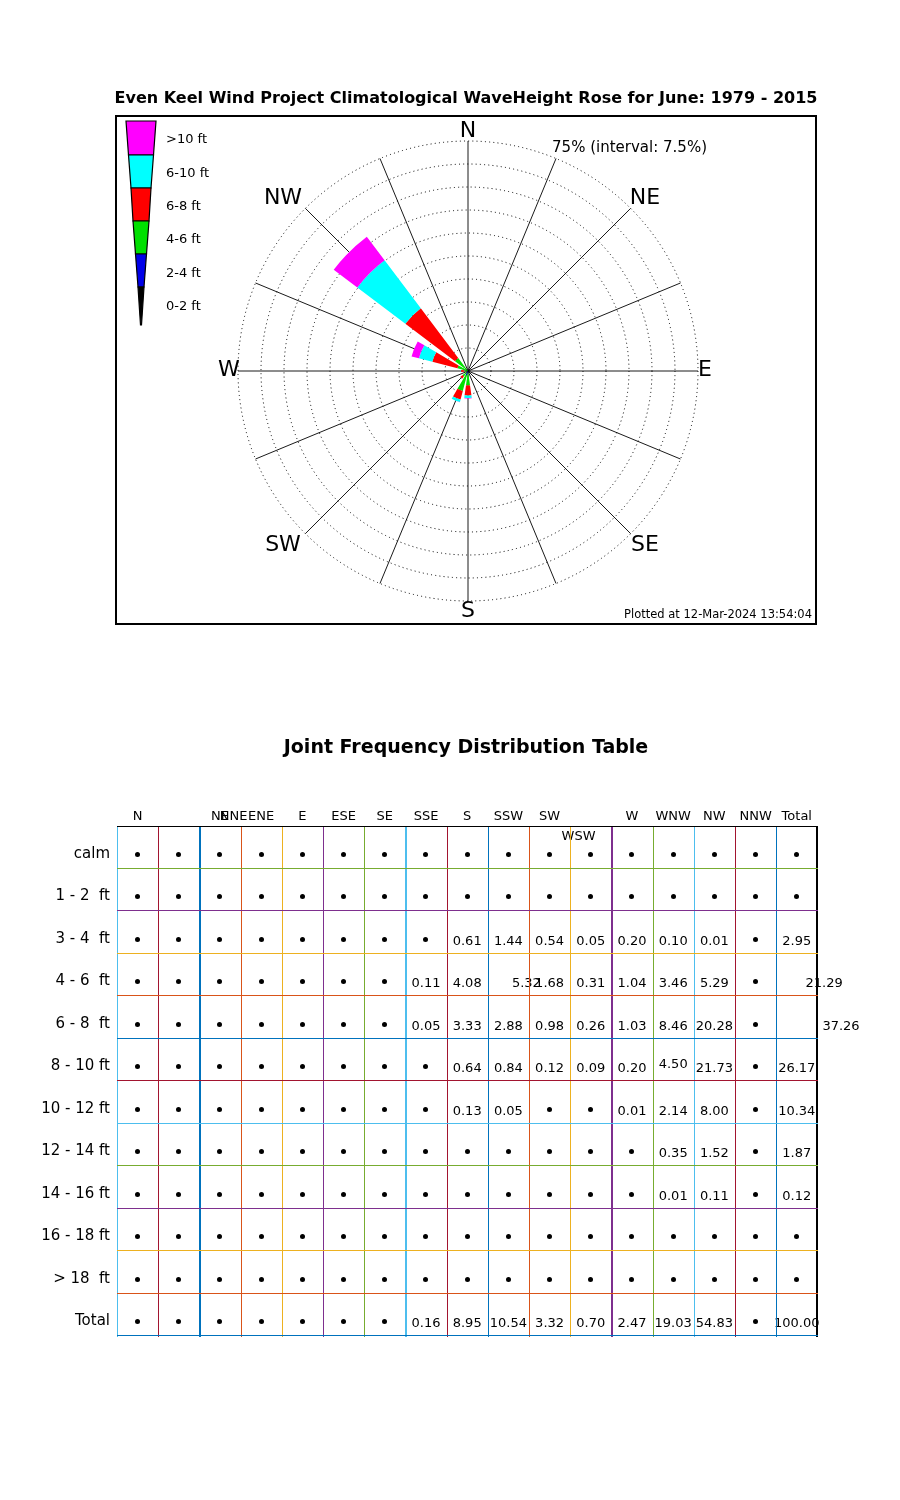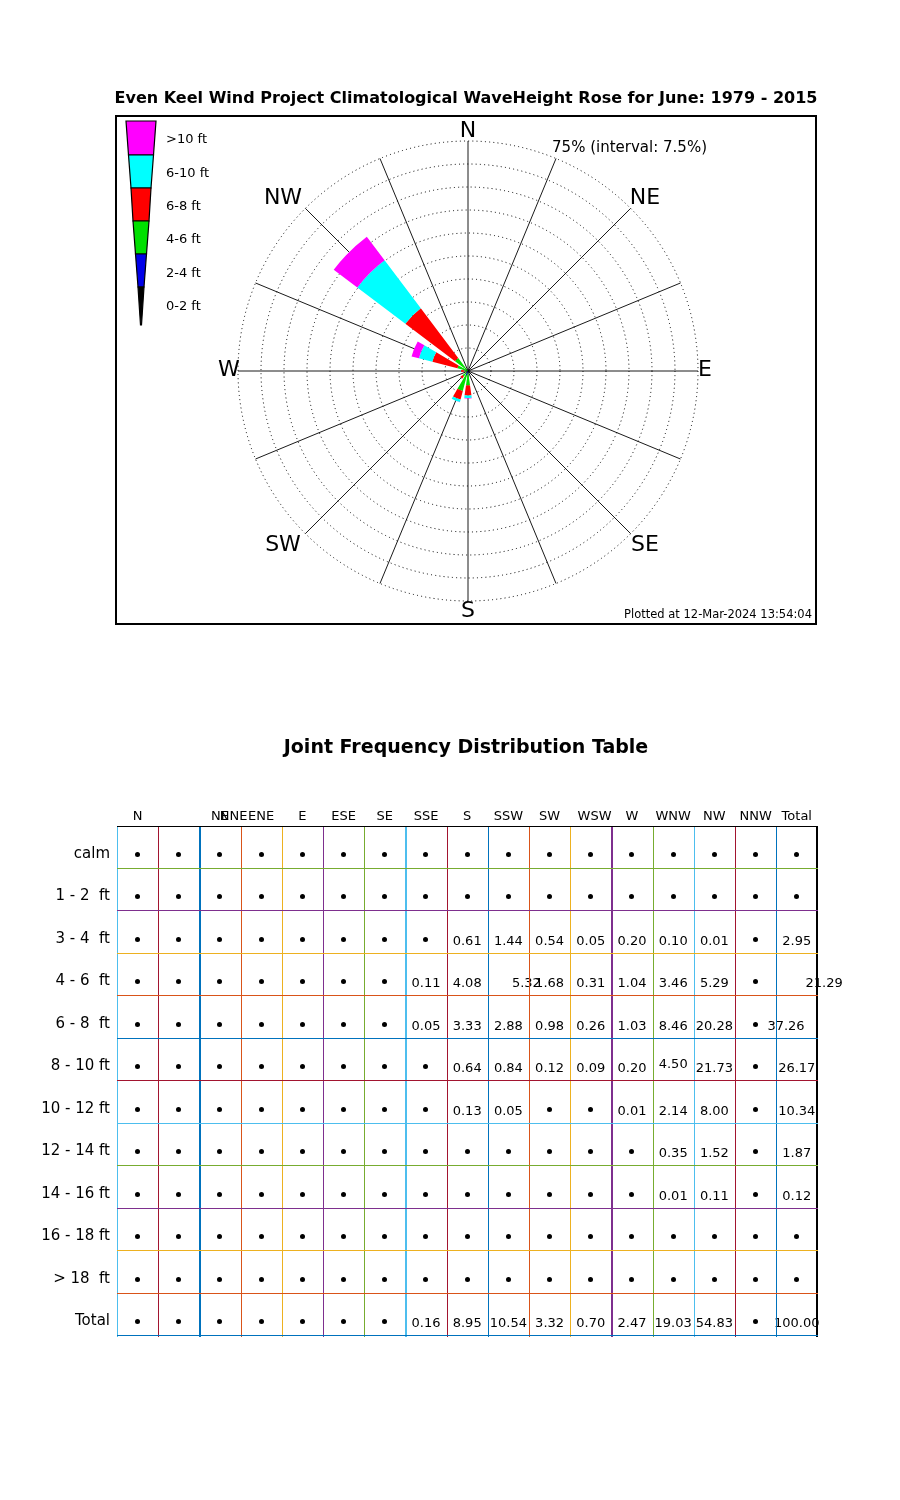--- a/index.html
+++ b/index.html
@@ -172,21 +172,21 @@
     <div class="th" style="left: 53px; width: 41.2px; margin-left: 43px;">NNE</div>
     <div class="th" style="left: 82.4px; width: 41.2px;">NE</div>
     <div class="th" style="left: 123.6px; width: 41.2px;">ENE</div>
     <div class="th" style="left: 164.8px; width: 41.2px;">E</div>
     <div class="th" style="left: 206px; width: 41.2px;">ESE</div>
     <div class="th" style="left: 247.2px; width: 41.2px;">SE</div>
     <div class="th" style="left: 288.4px; width: 41.2px;">SSE</div>
     <div class="th" style="left: 329.6px; width: 41.2px;">S</div>
     <div class="th" style="left: 370.8px; width: 41.2px;">SSW</div>
     <div class="th" style="left: 412px; width: 41.2px;">SW</div>
-    <div class="th" style="left: 457px; width: 41.2px;">WSW</div>
+    <div class="th" style="left: 441px; width: 41.2px; margin-top: 20px;">WSW</div>
     <div class="th" style="left: 494.4px; width: 41.2px;">W</div>
     <div class="th" style="left: 535.6px; width: 41.2px;">WNW</div>
     <div class="th" style="left: 576.8px; width: 41.2px;">NW</div>
     <div class="th" style="left: 618px; width: 41.2px;">NNW</div>
     <div class="th" style="left: 659.2px; width: 41.2px;">Total</div>
     <div class="rowlab" style="top: 0px; height: 42.5px;">calm</div>
     <div class="cell" style="left: 0px; top: 0px; width: 41.2px; height: 42.5px;">
       <span class="dot"></span>
     </div>
     <div class="cell" style="left: 41.2px; top: 0px; width: 41.2px; height: 42.5px;">
@@ -385,21 +385,21 @@
     <div class="cell" style="left: 329.6px; top: 170px; width: 41.2px; height: 42.5px;">3.33</div>
     <div class="cell" style="left: 370.8px; top: 170px; width: 41.2px; height: 42.5px;">2.88</div>
     <div class="cell" style="left: 412px; top: 170px; width: 41.2px; height: 42.5px;">0.98</div>
     <div class="cell" style="left: 453.2px; top: 170px; width: 41.2px; height: 42.5px;">0.26</div>
     <div class="cell" style="left: 494.4px; top: 170px; width: 41.2px; height: 42.5px;">1.03</div>
     <div class="cell" style="left: 535.6px; top: 170px; width: 41.2px; height: 42.5px;">8.46</div>
     <div class="cell" style="left: 576.8px; top: 170px; width: 41.2px; height: 42.5px;">20.28</div>
     <div class="cell" style="left: 618px; top: 170px; width: 41.2px; height: 42.5px;">
       <span class="dot"></span>
     </div>
-    <div class="cell" style="left: 621px; top: 170px; width: 41.2px; height: 42.5px; padding-left: 48px;">37.26</div>
+    <div class="cell" style="left: 676px; top: 170px; width: 41.2px; height: 42.5px; padding-left: 48px;">37.26</div>
     <div class="rowlab" style="top: 212.5px; height: 42.5px;">8 - 10 ft</div>
     <div class="cell" style="left: 0px; top: 212.5px; width: 41.2px; height: 42.5px;">
       <span class="dot"></span>
     </div>
     <div class="cell" style="left: 41.2px; top: 212.5px; width: 41.2px; height: 42.5px;">
       <span class="dot"></span>
     </div>
     <div class="cell" style="left: 82.4px; top: 212.5px; width: 41.2px; height: 42.5px;">
       <span class="dot"></span>
     </div>

